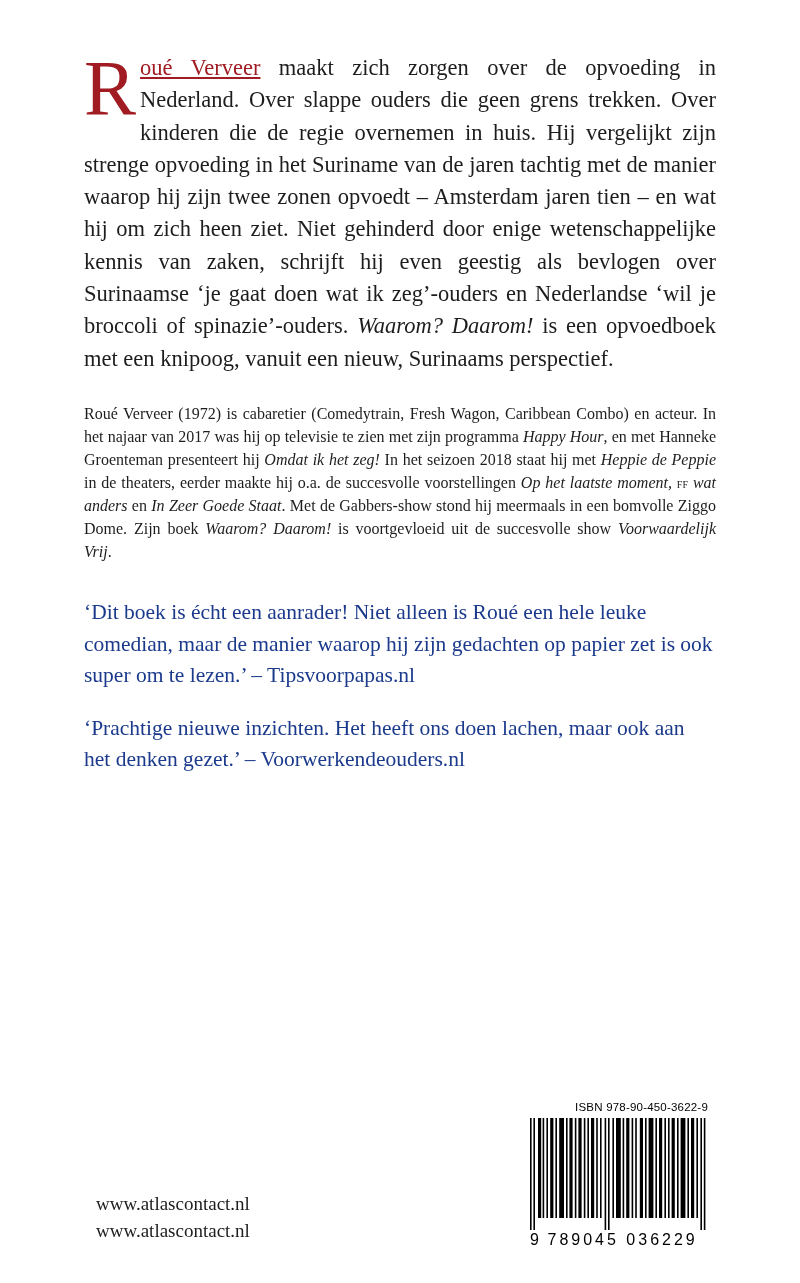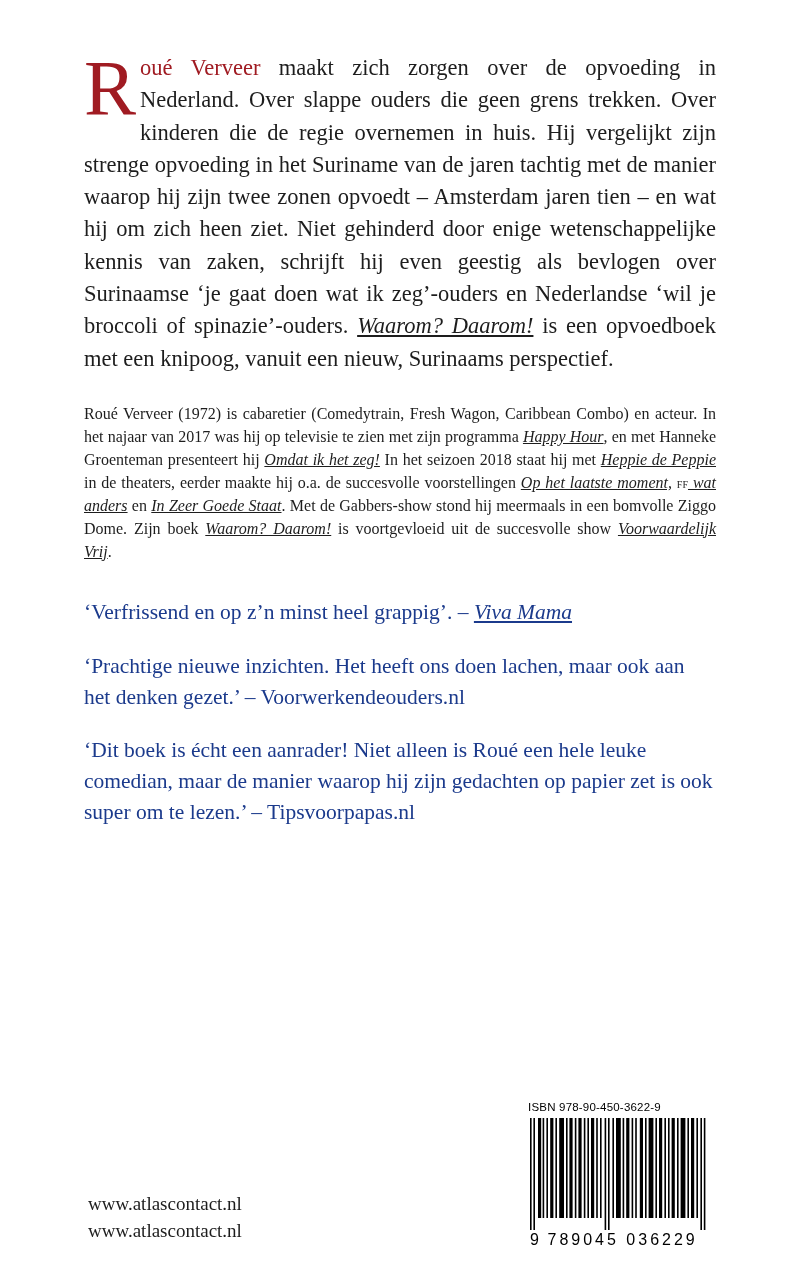--- a/index.html
+++ b/index.html
@@ -36,22 +36,23 @@
     float: left;
     font-size: 78px;
     line-height: 0.82;
     color: #a01b22;
     font-family: "Liberation Serif", serif;
     padding: 4px 3px 0 0;
     margin-right: 1px;
   }
   .author-red {
     color: #a01b22;
-  }
-  .italic { font-style: italic; text-decoration: underline; }
+    text-decoration: underline;
+  }
+  .italic { font-style: italic; }
   .smallcaps {
     font-variant: small-caps;
     font-size: 0.92em;
   }
 
   
   .bio {
     font-size: 16px;
     line-height: 1.435;
     text-align: justify;
@@ -68,21 +69,21 @@
   }
   .quote {
     margin: 0 0 22px 0;
     max-width: 632px;
   }
   .quote:last-child { margin-bottom: 0; }
 
   
   .footer-links {
     position: absolute;
-    left: 88px;
+    left: 96px;
     bottom: 38px;
     font-size: 19px;
     line-height: 1.45;
     color: #1d1d1d;
   }
   .footer-links div { white-space: nowrap; }
 
   
   .barcode-block {
     position: absolute;
@@ -90,21 +91,21 @@
     bottom: 30px;
     width: 192px;
     background: #ffffff;
     padding: 6px 6px 4px 6px;
     box-sizing: border-box;
   }
   .isbn-text {
     font-family: "Liberation Sans", sans-serif;
     font-size: 11.5px;
     letter-spacing: 0.2px;
-    text-align: left;
+    text-align: right;
     color: #000;
     margin-bottom: 5px;
   }
   .barcode-bars {
     height: 112px;
     width: 100%;
     display: block;
   }
   .barcode-digits {
     font-family: "Liberation Sans", sans-serif;
@@ -127,27 +128,24 @@
   <p class="blurb">
     <span class="dropcap">R</span><span class="author-red">oué Verveer</span><span> maakt zich zorgen over de opvoeding in Nederland. Over slappe ouders die geen grens trekken. Over kinderen die de regie overnemen in huis. Hij vergelijkt zijn strenge opvoeding in het Suriname van de jaren tachtig met de manier waarop hij zijn twee zonen opvoedt – Amsterdam jaren tien – en wat hij om zich heen ziet. Niet gehinderd door enige wetenschappelijke kennis van zaken, schrijft hij even geestig als bevlogen over Surinaamse ‘je gaat doen wat ik zeg’-ouders en Nederlandse ‘wil je broccoli of spinazie’-ouders. </span><span class="italic">Waarom? Daarom!</span><span> is een opvoedboek met een knipoog, vanuit een nieuw, Surinaams perspectief.</span>
   </p>
 
   <p class="bio">
     <span>Roué Verveer (1972) is cabaretier (Comedytrain, Fresh Wagon, Caribbean Combo) en acteur. In het najaar van 2017 was hij op televisie te zien met zijn programma </span><span class="italic">Happy Hour</span><span>, en met Hanneke Groenteman presenteert hij </span><span class="italic">Omdat ik het zeg!</span><span> In het seizoen 2018 staat hij met </span><span class="italic">Heppie de Peppie</span><span> in de theaters, eerder maakte hij o.a. de succesvolle voorstellingen </span><span class="italic">Op het laatste moment,</span><span>&nbsp;</span><span class="smallcaps">ff</span><span class="italic"> wat anders</span><span> en </span><span class="italic">In Zeer Goede Staat</span><span>. Met de Gabbers-show stond hij meermaals in een bomvolle Ziggo Dome. Zijn boek </span><span class="italic">Waarom? Daarom!</span><span> is voortgevloeid uit de succesvolle show </span><span class="italic">Voorwaardelijk Vrij</span><span>.</span>
   </p>
 
   <div class="quotes">
     <p class="quote">
-      <span>‘Verfrissend en op z’n minst heel grappig’. – </span><span class="italic">Viva Mama</span>
+      <span>‘Dit boek is écht een aanrader! Niet alleen is Roué een hele leuke comedian, maar de manier waarop hij zijn gedachten op papier zet is ook super om te lezen.’ – </span><span>Tipsvoorpapas.nl</span>
     </p>
     <p class="quote">
       <span>‘Prachtige nieuwe inzichten. Het heeft ons doen lachen, maar ook aan het denken gezet.’ – </span><span>Voorwerkendeouders.nl</span>
-    </p>
-    <p class="quote">
-      <span>‘Dit boek is écht een aanrader! Niet alleen is Roué een hele leuke comedian, maar de manier waarop hij zijn gedachten op papier zet is ook super om te lezen.’ – </span><span>Tipsvoorpapas.nl</span>
     </p>
   </div>
 
   <div class="footer-links">
     <div>www.atlascontact.nl</div>
     <div>www.atlascontact.nl</div>
   </div>
 
   <div class="barcode-block">
     <div class="isbn-text">ISBN 978-90-450-3622-9</div>

